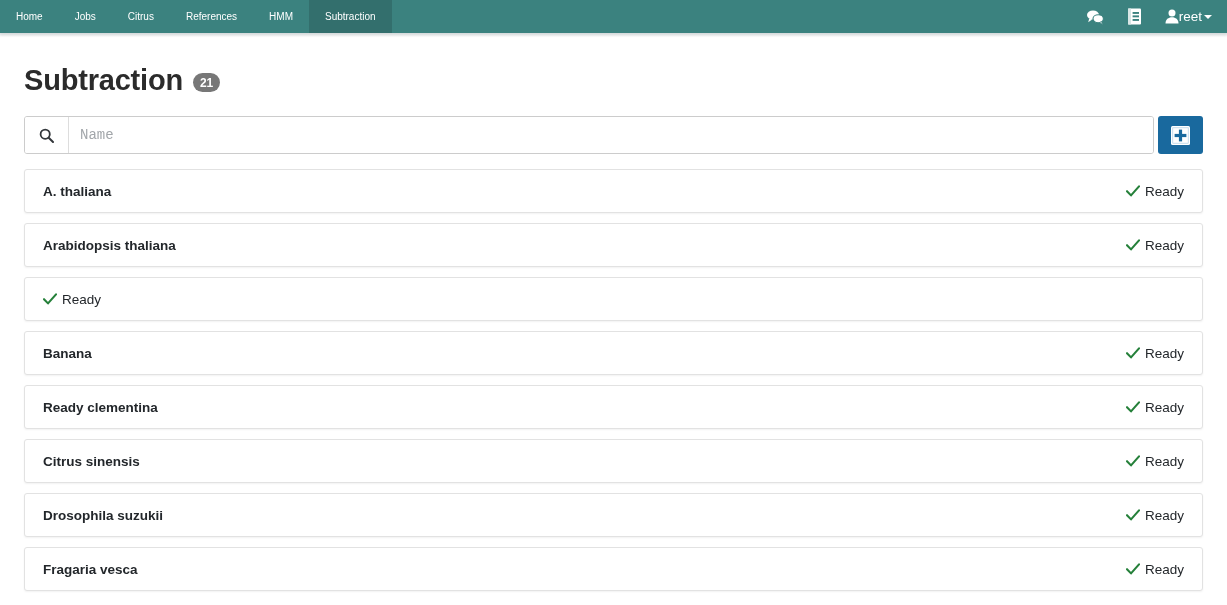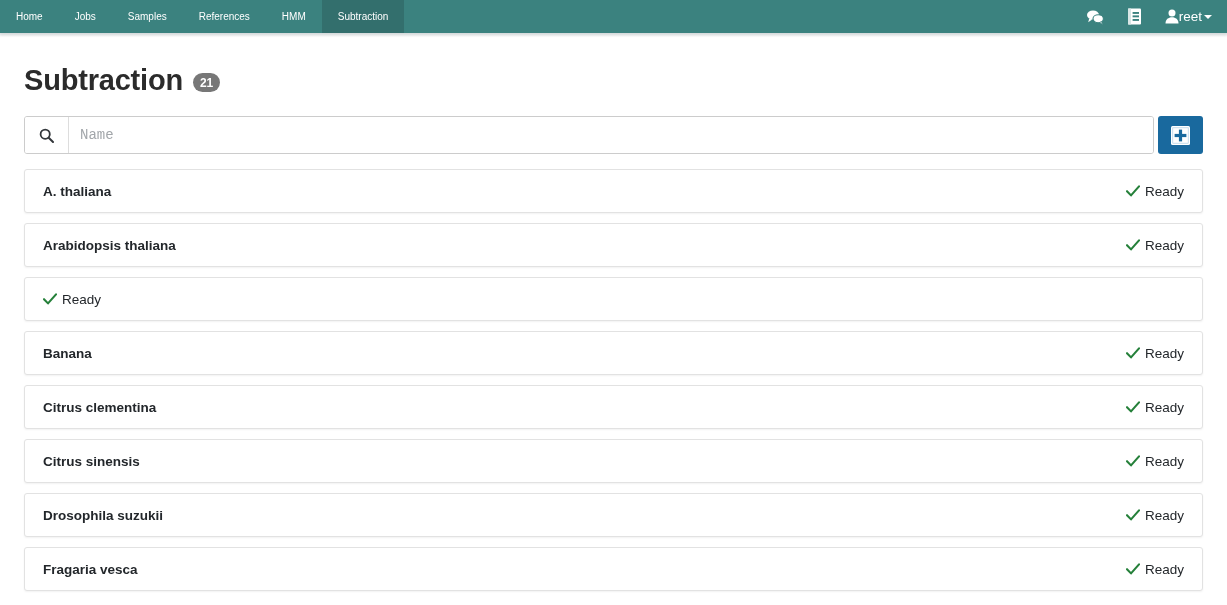--- a/index.html
+++ b/index.html
@@ -196,21 +196,21 @@
 
 <div class="navbar">
   <div class="nav-left" id="nav-left">
       <a class="nav-item">
         <span>Home</span>
       </a>
       <a class="nav-item">
         <span>Jobs</span>
       </a>
       <a class="nav-item">
-        <span>Samples</span>
+        <span>Citrus</span>
       </a>
       <a class="nav-item">
         <span>References</span>
       </a>
       <a class="nav-item">
         <span>HMM</span>
       </a>
       <a class="nav-item active">
         <span>Subtraction</span>
       </a>
@@ -317,21 +317,21 @@
         <div class="row-status">
           <span class="check-icon">
             <svg width="14" height="12" viewBox="0 0 14 12" aria-hidden="true">
               <path d="M1 6.2 L5 10.4 L13 1.4" fill="none" stroke="currentColor" stroke-width="2.1" stroke-linecap="round" stroke-linejoin="round"></path>
             </svg>
           </span>
           <span>Ready</span>
         </div>
       </div>
       <div class="list-row">
-        <div class="row-name">Citrus clementina</div>
+        <div class="row-name">Ready clementina</div>
         <div class="row-status">
           <span class="check-icon">
             <svg width="14" height="12" viewBox="0 0 14 12" aria-hidden="true">
               <path d="M1 6.2 L5 10.4 L13 1.4" fill="none" stroke="currentColor" stroke-width="2.1" stroke-linecap="round" stroke-linejoin="round"></path>
             </svg>
           </span>
           <span>Ready</span>
         </div>
       </div>
       <div class="list-row">

